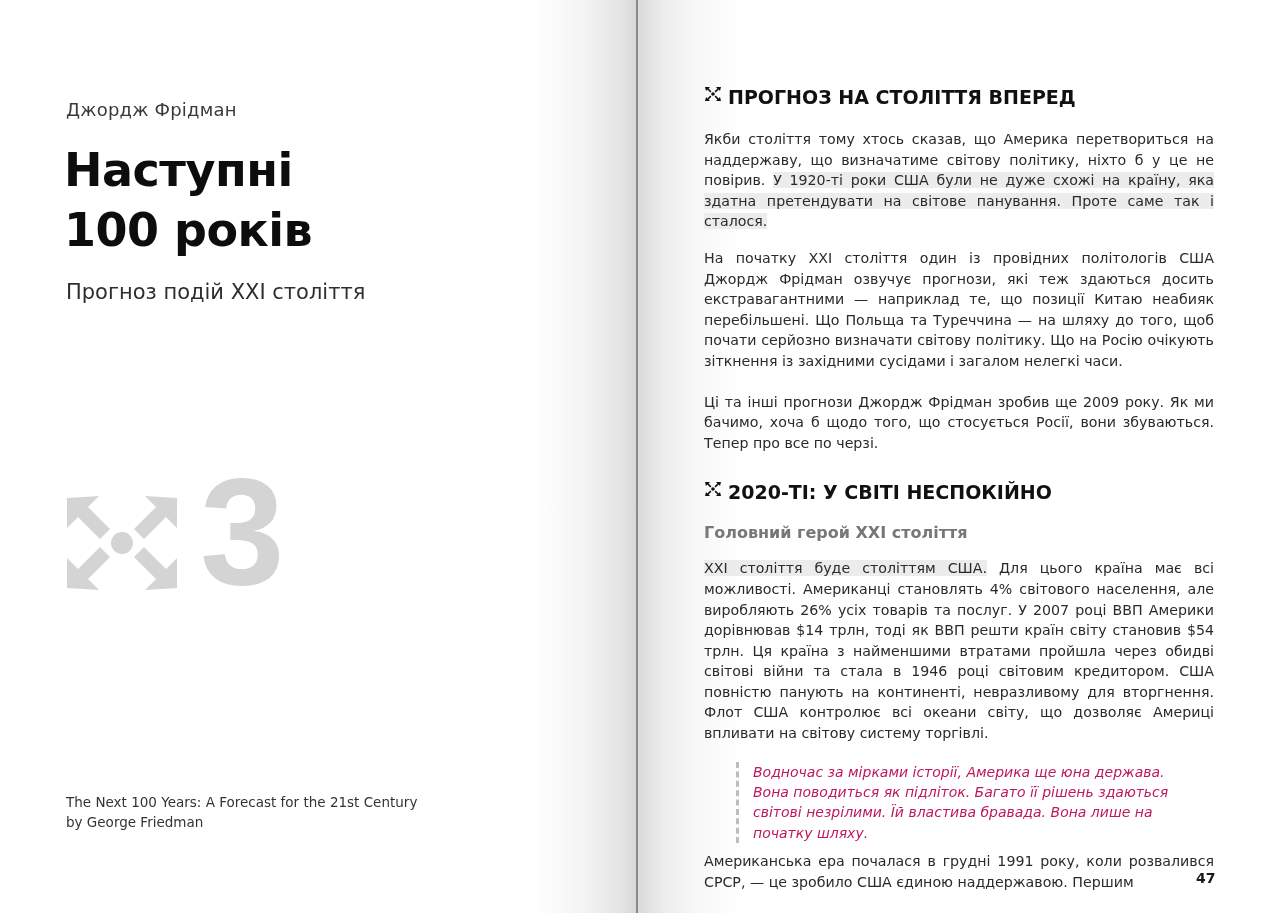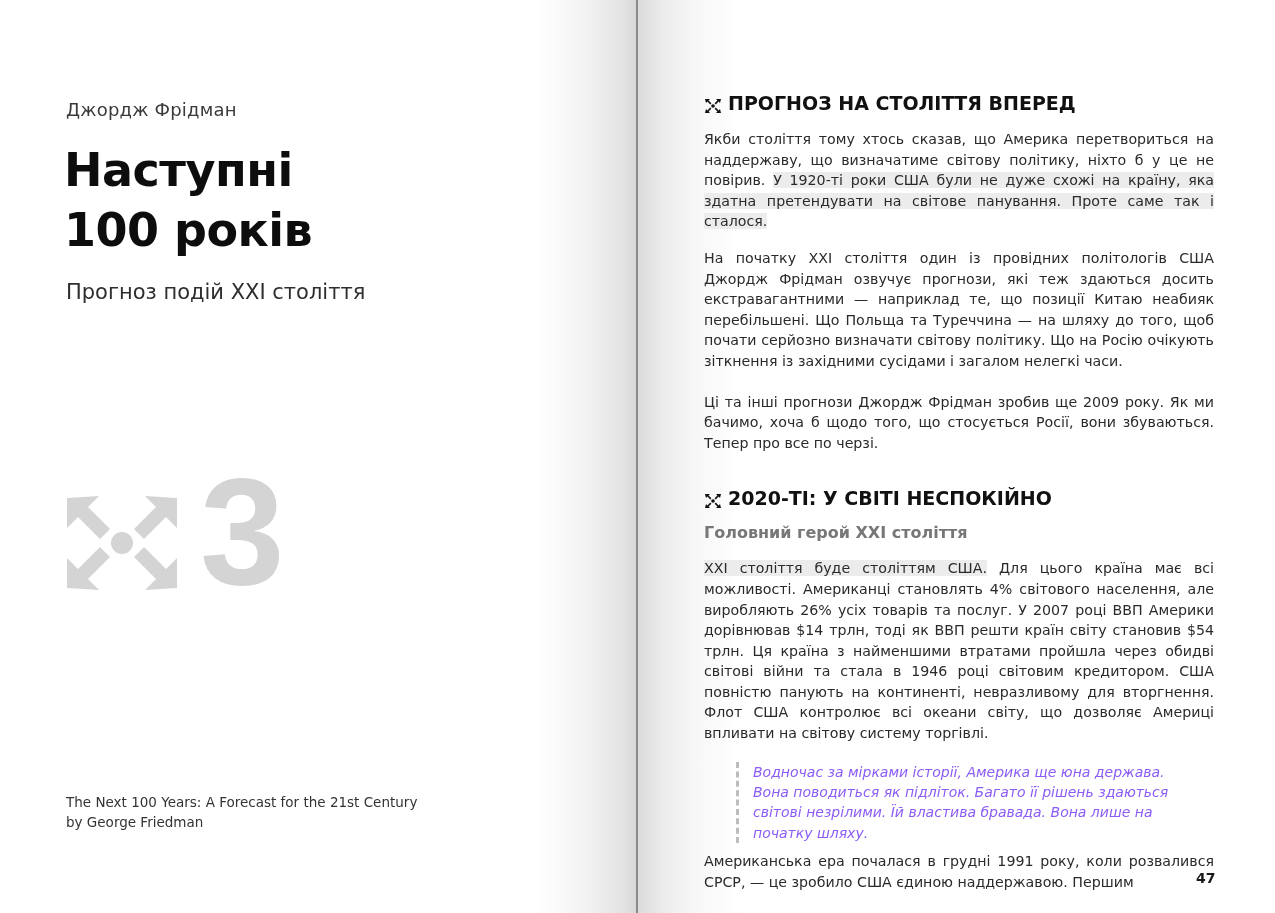--- a/index.html
+++ b/index.html
@@ -48,37 +48,37 @@
     .original {
       position: absolute; left: 66px; top: 792px;
       font-size: 13.5px; line-height: 20px; color: #333333;
     }
 
     
     .content {
       position: absolute; left: 704px; top: 86px; width: 510px;
     }
     .section-head {
-      display: flex; align-items: flex-end; gap: 6px;
+      display: flex; align-items: flex-start; gap: 6px;
       font-size: 19px; font-weight: bold; color: #111111;
       margin: 0; height: 28px;
     }
     .section-head svg { width: 18px; height: 16px; flex: 0 0 auto; }
     .p {
       font-size: 14.2px; line-height: 20.6px; color: #2a2a2a;
       text-align: justify; margin: 0;
     }
     .hl { background: #ececec; }
     .sub-head {
       font-size: 16px; font-weight: bold; color: #777777; margin: 0;
     }
     .quote {
       margin: 0 0 0 32px; padding-left: 14px;
       border-left: 3px dashed #bdbdbd;
-      font-style: italic; font-size: 14px; line-height: 20.4px; color: #8b5cf6;
+      font-style: italic; font-size: 14px; line-height: 20.4px; color: #be185d;
       width: 440px;
     }
     .page-number {
       position: absolute; left: 1196px; top: 870px;
       font-size: 14px; font-weight: bold; color: #1a1a1a;
     }
   </style>
 </head>
 <body>
 

